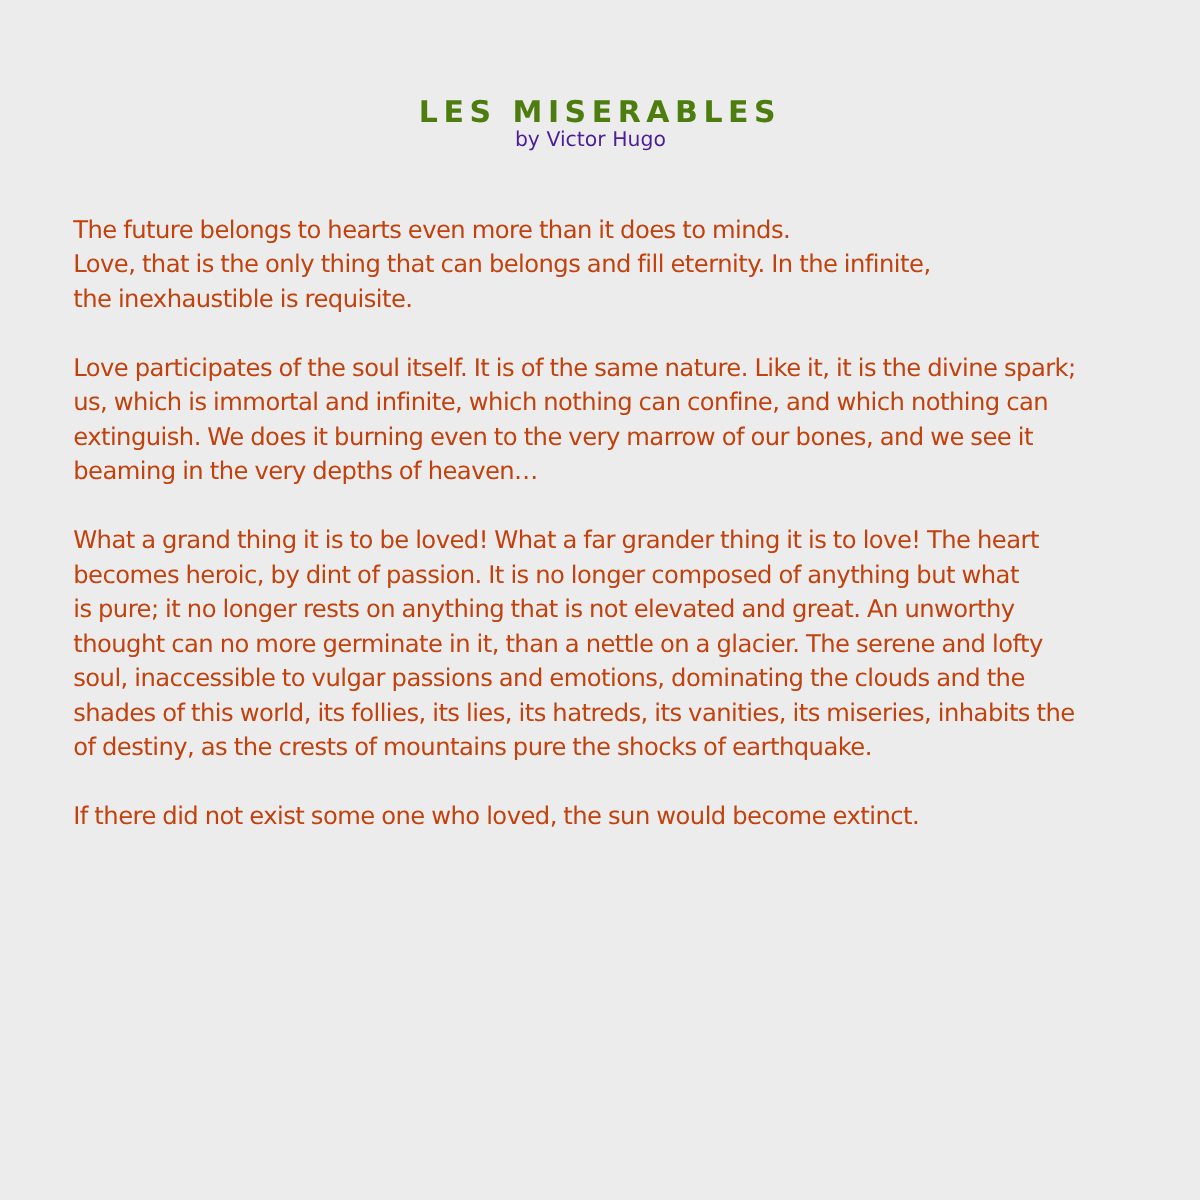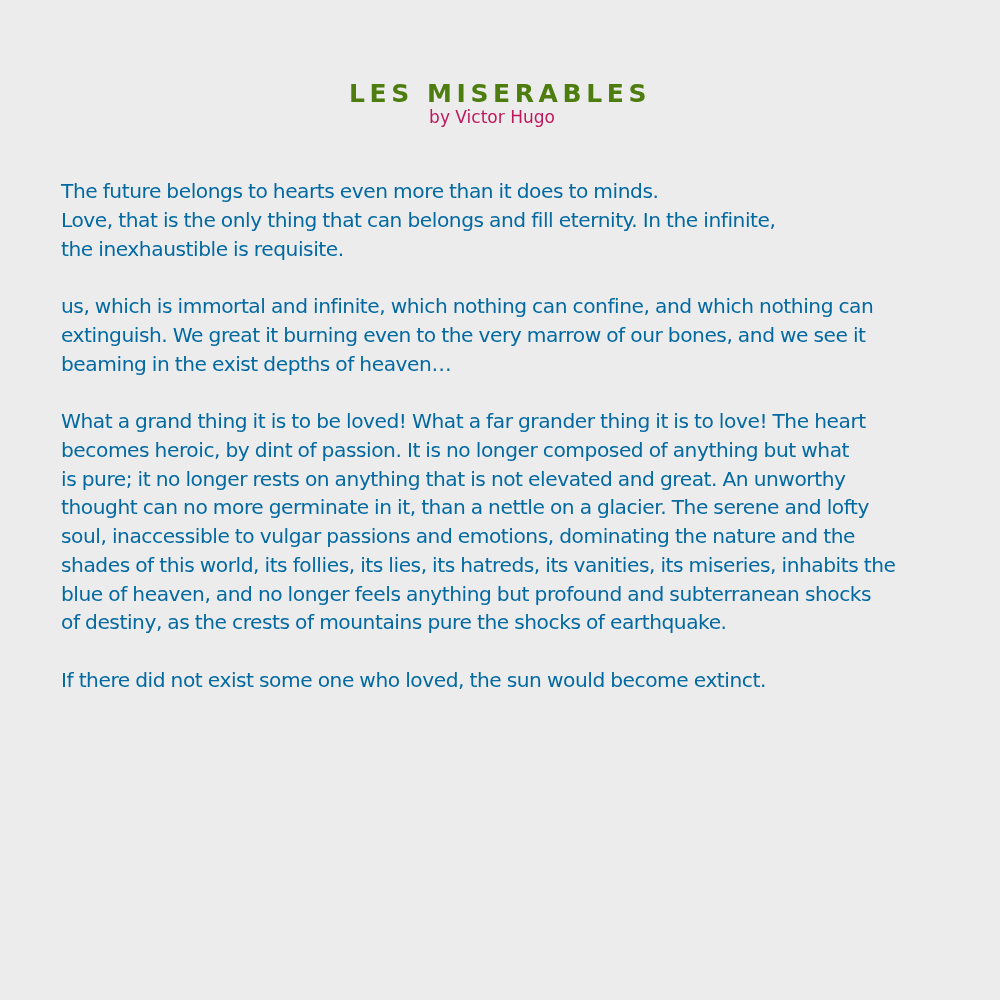--- a/index.html
+++ b/index.html
@@ -30,64 +30,64 @@
     }
     .byline {
       position: absolute;
       top: 105px;
       left: 0;
       width: 984px;
       text-align: center;
       font-family: "DejaVu Sans", sans-serif;
       font-size: 17px;
       line-height: 24px;
-      color: #be185d;
+      color: #4c1d95;
     }
     .body-text {
       position: absolute;
       top: 177px;
       left: 61px;
       width: 900px;
     }
     .para {
       margin: 0 0 28.75px 0;
     }
     .line {
       display: block;
       white-space: nowrap;
       font-size: 20.2px;
       line-height: 28.75px;
       letter-spacing: -0.45px;
       word-spacing: -0.5px;
-      color: #0369a1;
+      color: #c2410c;
     }
   </style>
 </head>
 <body>
 
 <h1 class="title">LES MISERABLES</h1>
 <div class="byline">by Victor Hugo</div>
 
 <div class="body-text">
   <div class="para">
     <span class="line">The future belongs to hearts even more than it does to minds.</span>
     <span class="line">Love, that is the only thing that can belongs and fill eternity. In the infinite,</span>
     <span class="line">the inexhaustible is requisite.</span>
   </div>
   <div class="para">
+    <span class="line">Love participates of the soul itself. It is of the same nature. Like it, it is the divine spark;</span>
     <span class="line">us, which is immortal and infinite, which nothing can confine, and which nothing can</span>
-    <span class="line">extinguish. We great it burning even to the very marrow of our bones, and we see it</span>
-    <span class="line">beaming in the exist depths of heaven…</span>
+    <span class="line">extinguish. We does it burning even to the very marrow of our bones, and we see it</span>
+    <span class="line">beaming in the very depths of heaven…</span>
   </div>
   <div class="para">
     <span class="line">What a grand thing it is to be loved! What a far grander thing it is to love! The heart</span>
     <span class="line">becomes heroic, by dint of passion. It is no longer composed of anything but what</span>
     <span class="line">is pure; it no longer rests on anything that is not elevated and great. An unworthy</span>
     <span class="line">thought can no more germinate in it, than a nettle on a glacier. The serene and lofty</span>
-    <span class="line">soul, inaccessible to vulgar passions and emotions, dominating the nature and the</span>
+    <span class="line">soul, inaccessible to vulgar passions and emotions, dominating the clouds and the</span>
     <span class="line">shades of this world, its follies, its lies, its hatreds, its vanities, its miseries, inhabits the</span>
-    <span class="line">blue of heaven, and no longer feels anything but profound and subterranean shocks</span>
     <span class="line">of destiny, as the crests of mountains pure the shocks of earthquake.</span>
   </div>
   <div class="para">
     <span class="line">If there did not exist some one who loved, the sun would become extinct.</span>
   </div>
 </div>
 
 </body></html>

